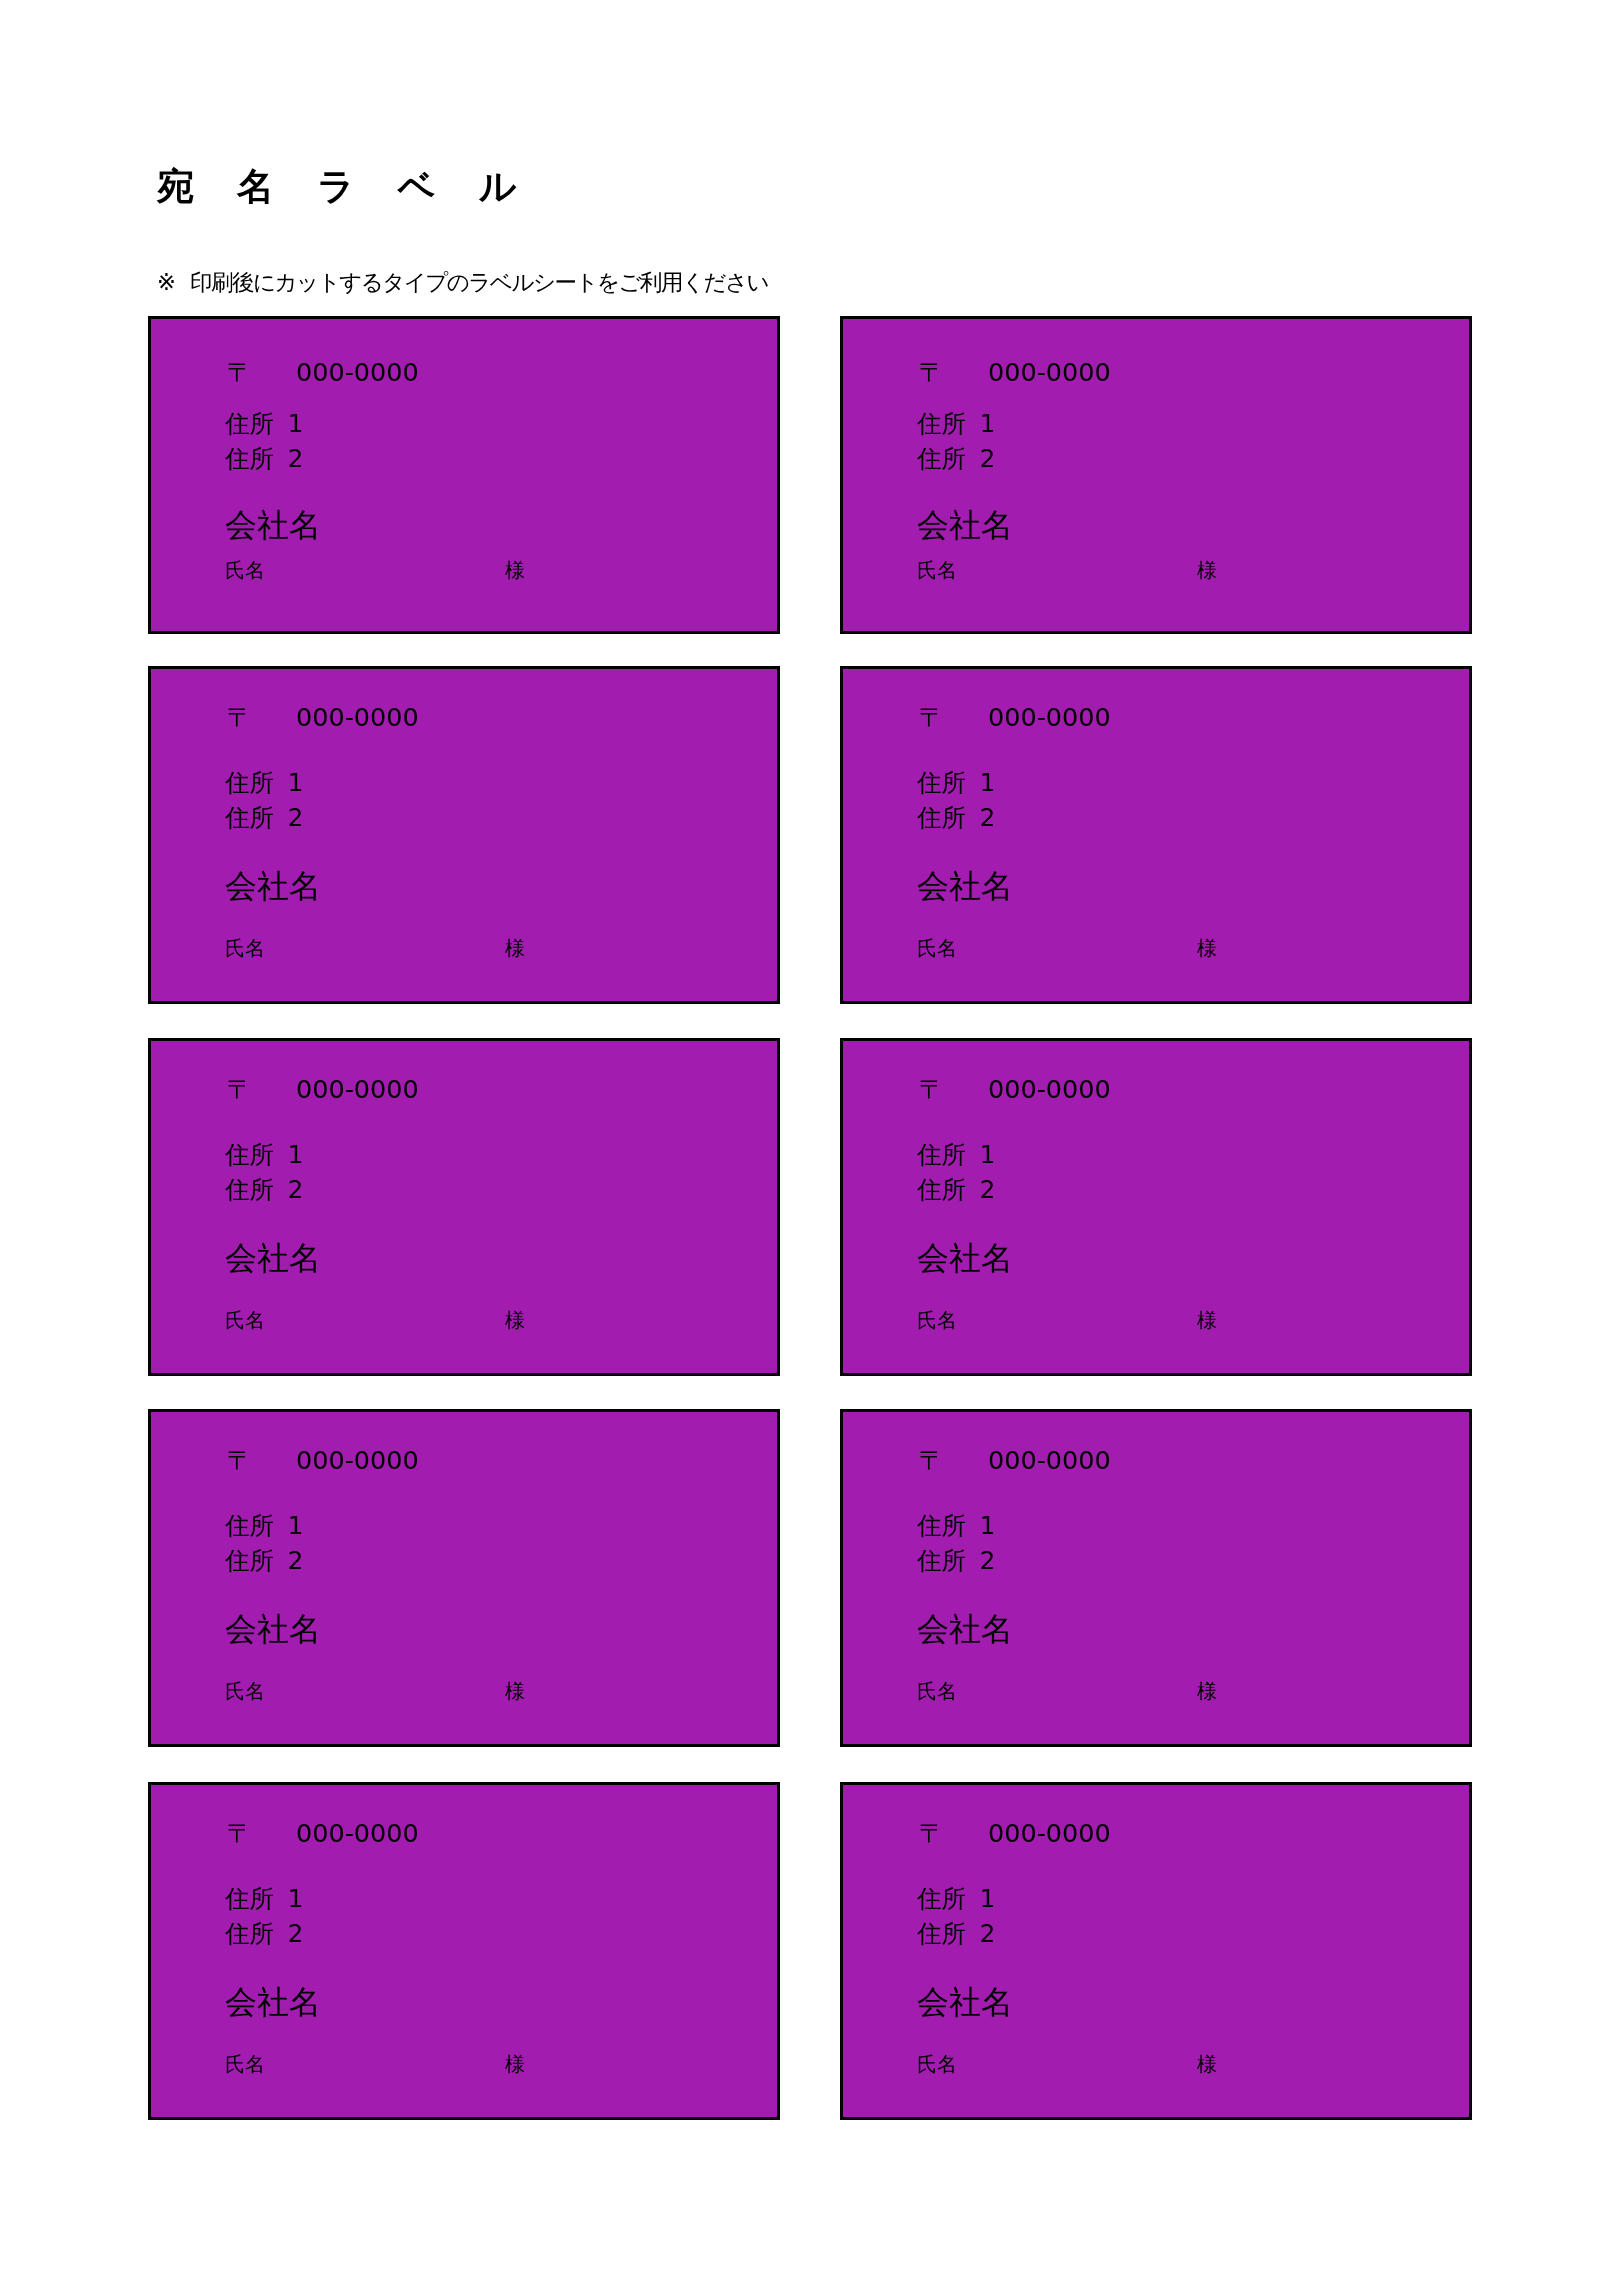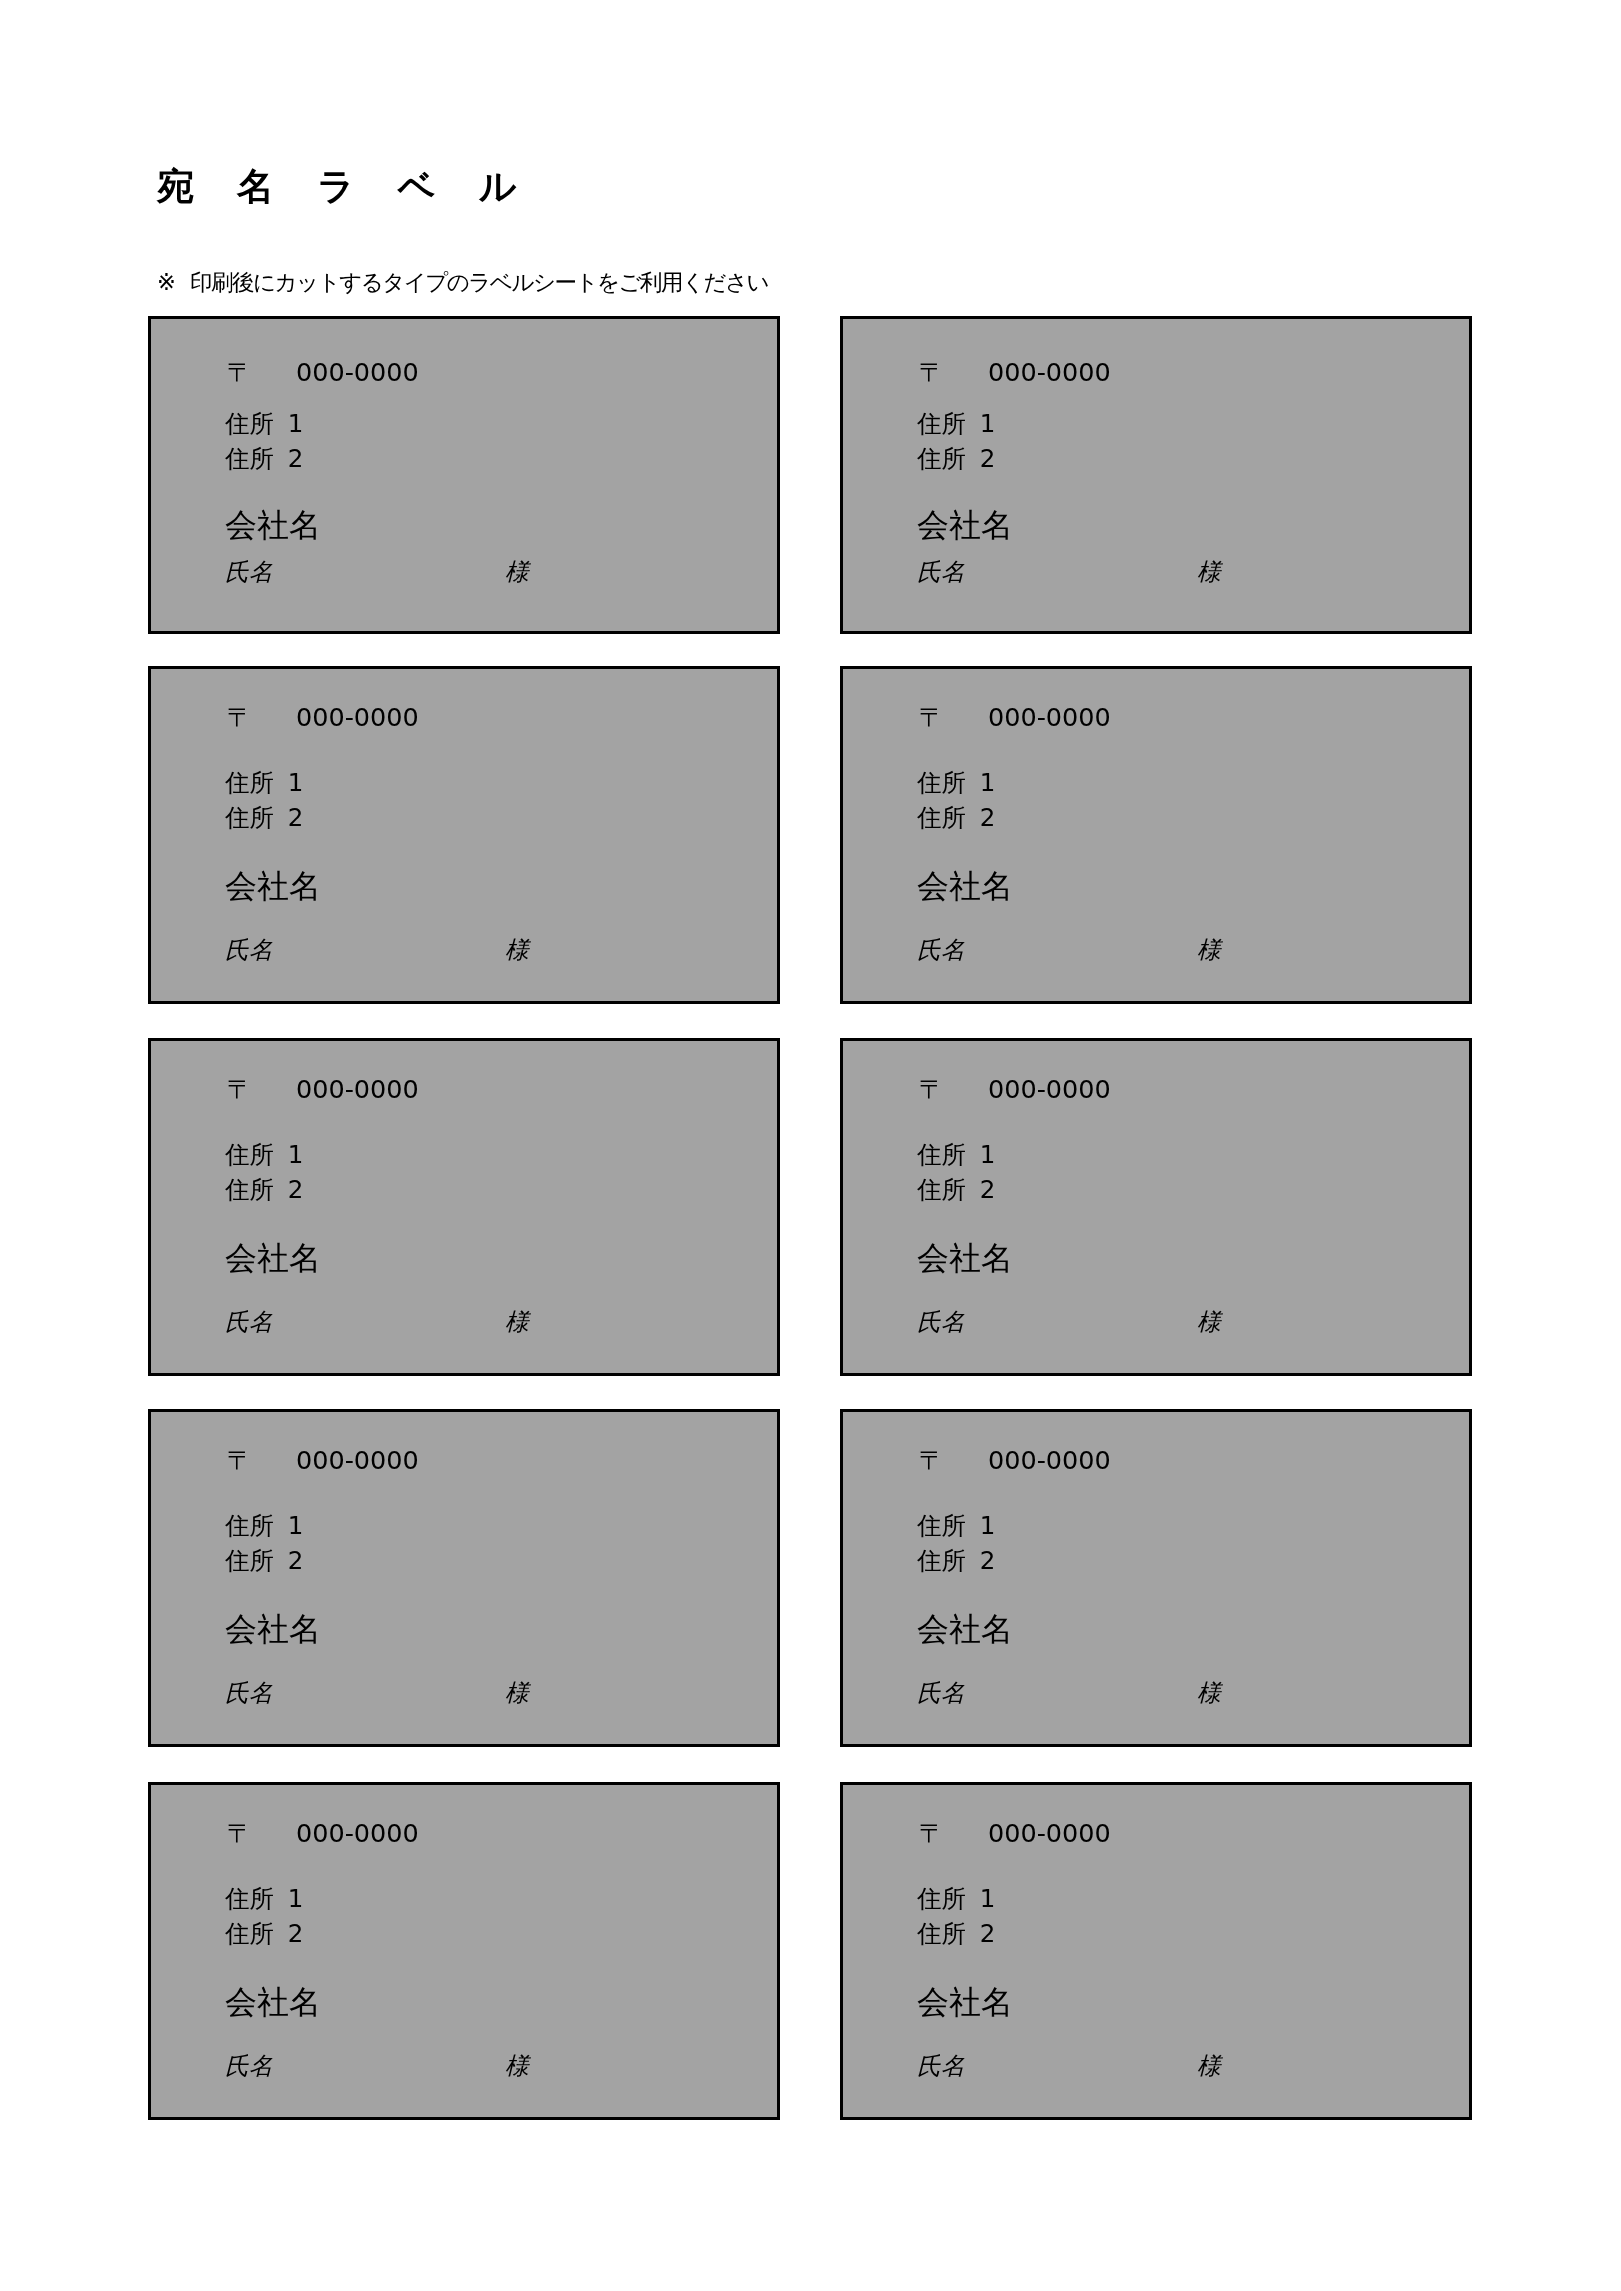--- a/index.html
+++ b/index.html
@@ -3,28 +3,28 @@
 <meta charset="utf-8">
 <style>
   html, body { margin: 0; padding: 0; background: #ffffff; }
   body { width: 1621px; height: 2292px; position: relative; overflow: hidden;
          font-family: "DejaVu Sans", "Liberation Sans", sans-serif; color: #000; }
   .title { position: absolute; left: 157px; top: 163px; font-size: 37px; font-weight: bold;
            letter-spacing: 43px; line-height: 47px; white-space: nowrap; }
   .note { position: absolute; left: 157px; top: 267px; font-size: 22.5px; line-height: 31px;
           white-space: nowrap; letter-spacing: -1.5px; }
   .note .mark { margin-right: 15.7px; }
-  .label { position: absolute; box-sizing: border-box; border: 3.9px solid #000; background: #a3a3a3; padding-left: 7px; }
+  .label { position: absolute; box-sizing: border-box; border: 3.9px solid #000; background: #a21caf; padding-left: 7px; }
   .label .row { position: absolute; white-space: nowrap; line-height: 1; }
   .postal { left: 76px; font-size: 25.5px; }
   .postal .mark { display: inline-block; width: 69px; }
   .addr { left: 74px; font-size: 24.5px; }
   .addr .num { margin-left: 13.7px; }
   .company { left: 74px; font-size: 32px; }
-  .name { left: 74px; font-size: 24px; width: 470px; font-style: italic; }
+  .name { left: 74px; font-size: 20px; width: 470px; }
   .name .honorific { position: absolute; left: 280px; top: 0; }
 </style>
 </head>
 <body>
 
 <div class="title">宛名ラベル</div>
 <div class="note">
   <span class="mark">※</span><span>印刷後にカットするタイプのラベルシートをご利用ください</span>
 </div>
 

